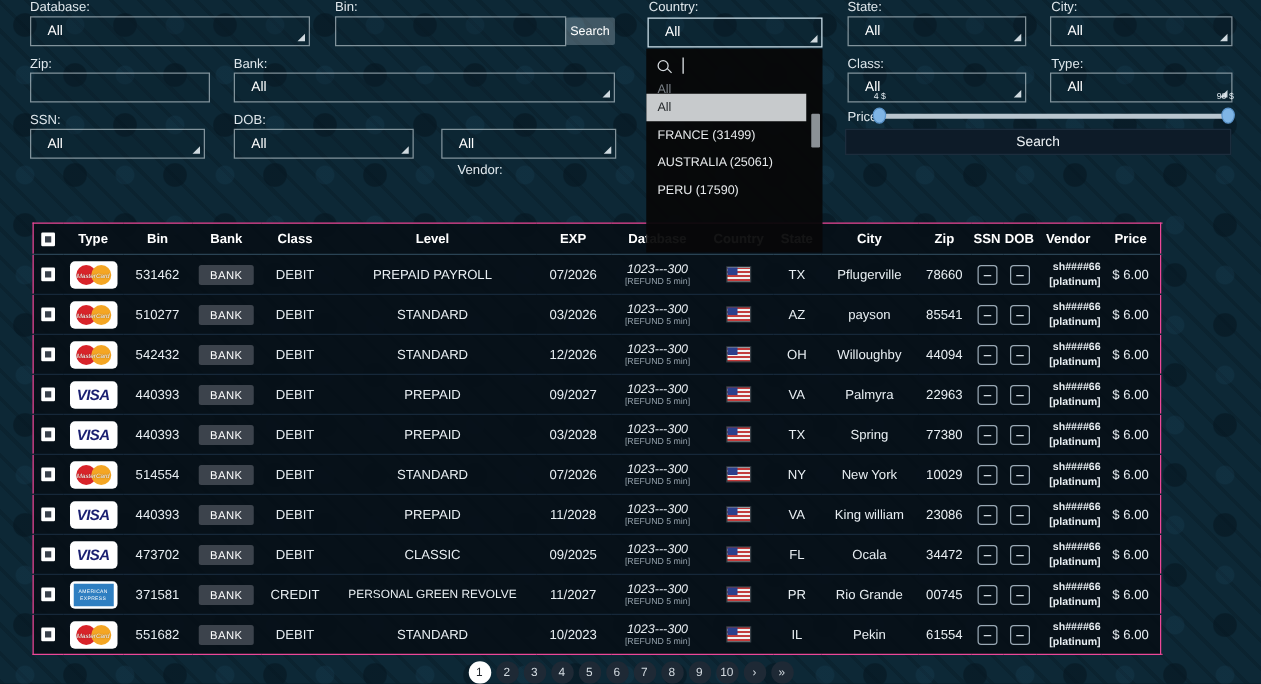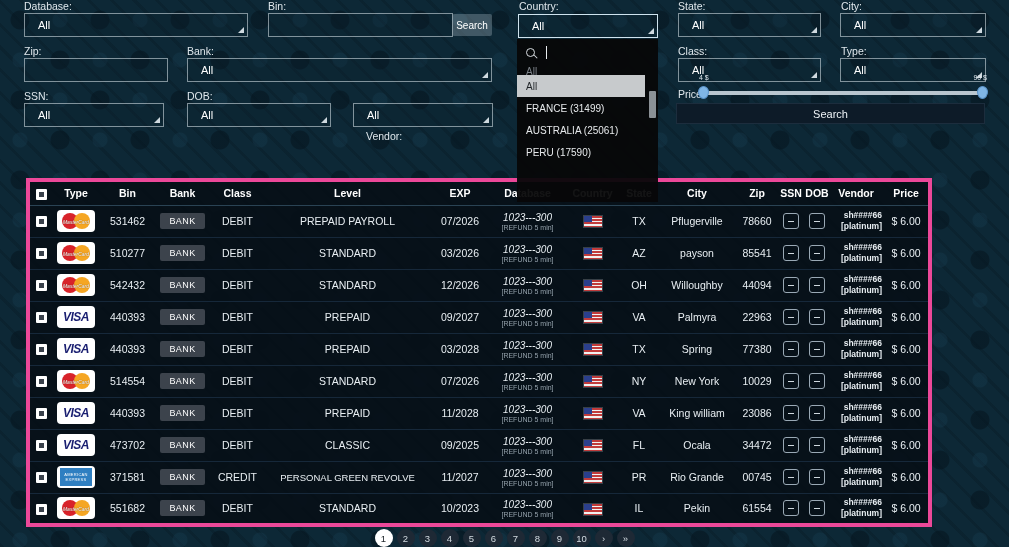--- a/index.html
+++ b/index.html
@@ -54,21 +54,21 @@
   .mag::after { content:""; position:absolute; width:5px; height:1px; background:#d6dbdf; transform:rotate(45deg); right:-4px; bottom:-1px; }
   .caret { display:inline-block; width:1px; height:13px; background:#e8ecef; margin-left:11px; }
   .dd-item { height:22px; margin-right:13px; display:flex; align-items:center; padding-left:9px; font-size:10px; color:#e6e9eb; cursor:pointer; white-space:nowrap; }
   .dd-item.hl { background:#c7cacc; color:#1f2326; }
   .dd-sliver { height:9px; overflow:hidden; font-size:10px; line-height:11px; color:#7d838a; padding-left:9px; margin-right:13px; }
   .scroll-thumb { position:absolute; right:2px; top:52px; width:7px; height:27px; background:#8b9196; border-radius:1px; cursor:grab; }
   
   table.grid {
     position:absolute; left:26px; top:178px; width:799px; height:345px;
     border-collapse:collapse; table-layout:fixed;
-    background:rgba(7,15,23,0.92); border:4px solid #ec4899;
+    background:rgba(7,15,23,0.92); border:1px solid #ec4899;
   }
   .grid th { font-size:10.5px; font-weight:bold; color:#fff; height:25px; border-bottom:1px solid #2a4354; text-align:center; overflow:hidden; }
   .grid td { font-size:10.5px; color:#e8eef2; text-align:center; height:32px; border-top:1px solid #16283a; overflow:hidden; }
   .cb { display:inline-block; width:11px; height:11px; background:#fff; border-radius:1px; position:relative; cursor:pointer; vertical-align:middle; }
   .cb::after { content:""; position:absolute; left:3px; top:3px; right:3px; bottom:3px; background:#39414b; }
   .bank-badge { display:inline-block; background:#3c434c; color:#fff; font-size:9px; padding:3px 9px; border-radius:2px; letter-spacing:0.4px; }
   .db-name { font-size:10px;font-style:italic; }
   .refund { font-size:7px; color:#94a1ab; margin-top:1px; }
   .vendor { font-size:8.5px; font-weight:bold; line-height:1.35;text-align:right; }
   .minus-box { display:inline-block; width:16px; height:16px; border:1px solid #9aa9b5; border-radius:3px; position:relative; vertical-align:middle; }

